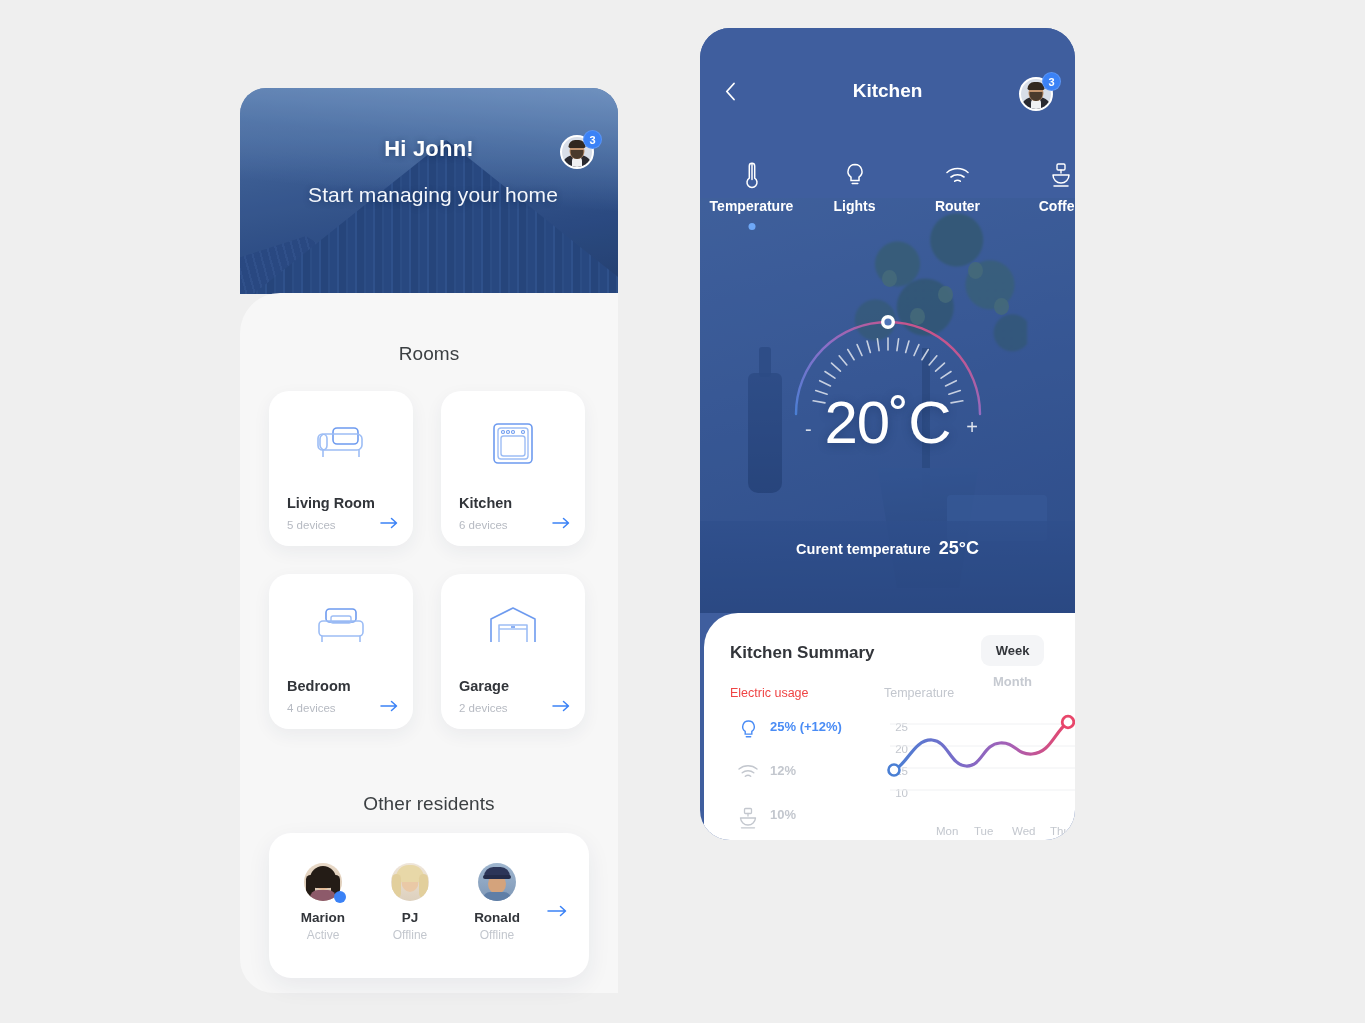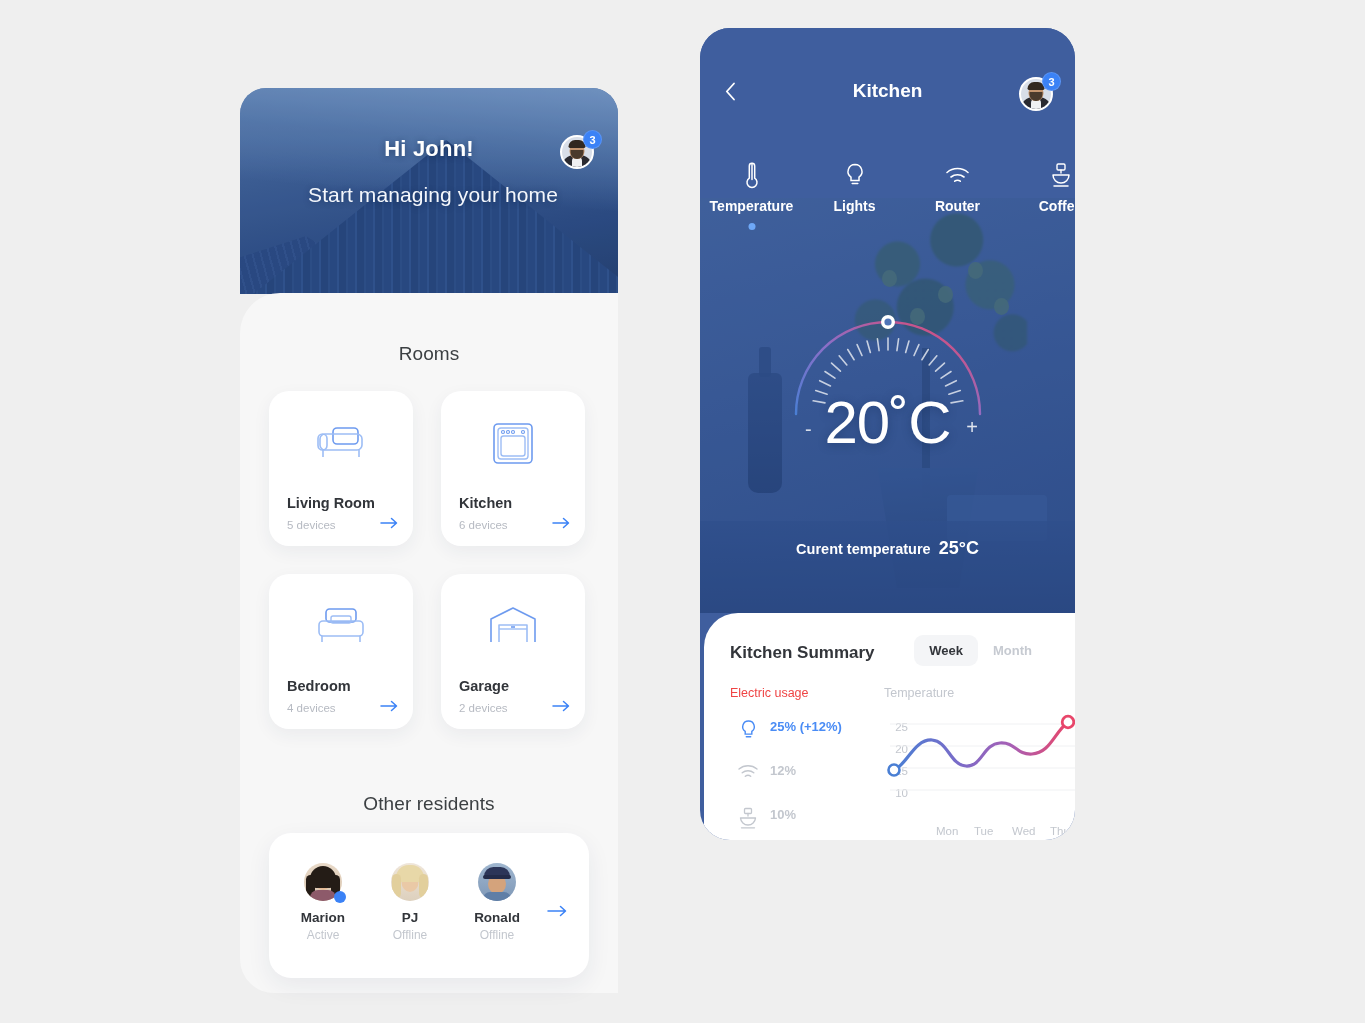--- a/index.html
+++ b/index.html
@@ -288,21 +288,21 @@
     width: 371px; height: 258px;
     background: #ffffff;
     border-radius: 34px 0 0 30px;
   }
   .sum-title {
     position: absolute; left: 26px; top: 30px;
     font-size: 17px; font-weight: bold; color: #32353a;
   }
   .seg {
     position: absolute; right: 28px; top: 22px;
-    display: flex; 
+    display: flex; align-items: center; flex-direction: column;
   }
   .seg-item {
     padding: 8px 15px; border-radius: 9px;
     font-size: 13px; color: #c6cad1; font-weight: bold;
   }
   .seg-item.active { background: #f4f5f7; color: #32353a; }
   .sum-lbl-elec {
     position: absolute; left: 26px; top: 73px;
     font-size: 12.5px; color: #ef4444;
   }

